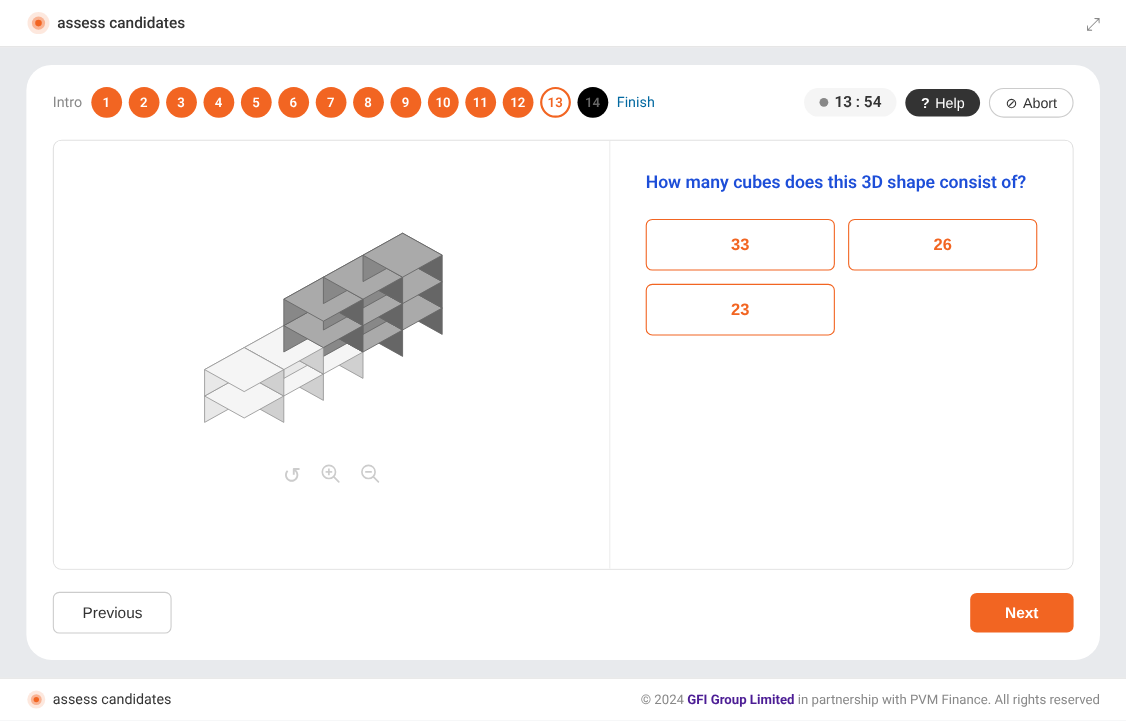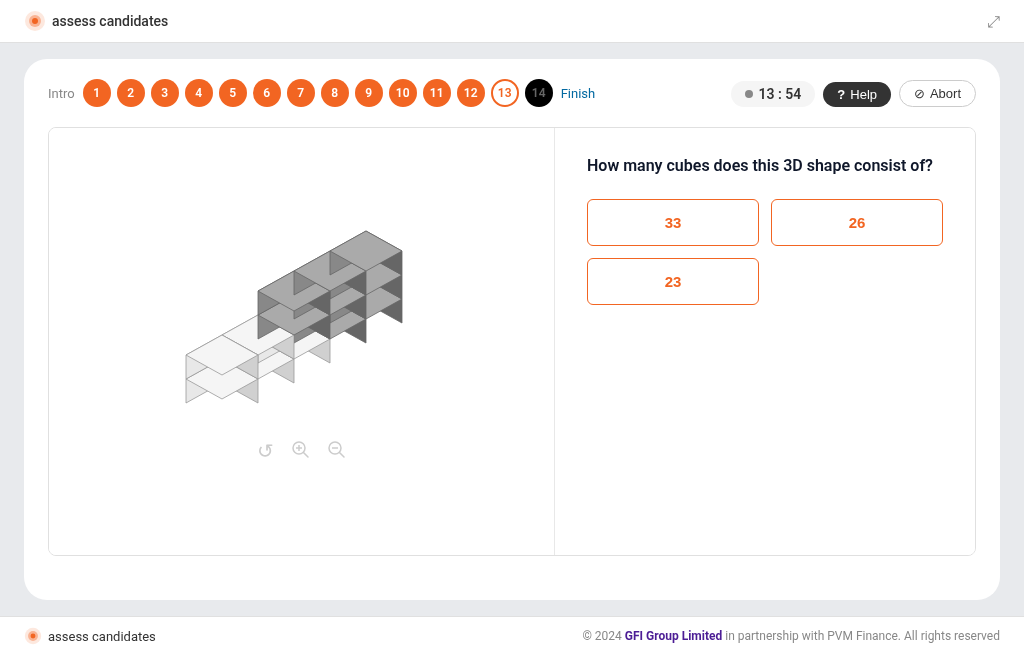--- a/index.html
+++ b/index.html
@@ -96,21 +96,21 @@
     }
     .nav-finish {
       font-size: 13px;
       color: #0369a1;
       margin-left: 2px;
       cursor: pointer;
     }
     .nav-timer-area {
       margin-left: auto;
       display: flex;
-      align-items: flex-end;
+      align-items: center;
       gap: 8px;
     }
     .timer-box {
       display: flex;
       align-items: center;
       gap: 6px;
       background: #f5f5f5;
       border-radius: 20px;
       padding: 5px 14px;
       font-size: 14px;
@@ -195,21 +195,21 @@
     .question-panel {
       width: 420px;
       padding: 28px 32px;
       background: #fff;
       display: flex;
       flex-direction: column;
     }
     .question-text {
       font-size: 16px;
       font-weight: 600;
-      color: #0f172a;
+      color: #1d4ed8;
       margin-bottom: 24px;
     }
     .answers-grid {
       display: grid;
       grid-template-columns: 1fr 1fr;
       gap: 12px;
     }
     .answer-btn {
       border: 1.5px solid #f26522;
       background: #fff;
@@ -440,20 +440,24 @@
         <div class="question-text">How many cubes does this 3D shape consist of?</div>
         <div class="answers-grid">
           <button class="answer-btn">33</button>
           <button class="answer-btn">26</button>
           <button class="answer-btn">23</button>
         </div>
       </div>
 
     </div>
 
+    <div class="footer-nav">
+      <button class="btn-previous">Previous</button>
+      <button class="btn-next">Next</button>
+    </div>
 
   </div>
 </div>
 
 <div class="bottom-bar">
   <div class="bottom-logo">
     <svg width="18" height="18" viewBox="0 0 22 22" fill="none">
       <circle cx="11" cy="11" r="10" fill="#f26522" opacity="0.15"></circle>
       <circle cx="11" cy="11" r="6" fill="#f26522" opacity="0.4"></circle>
       <circle cx="11" cy="11" r="3" fill="#f26522"></circle>

